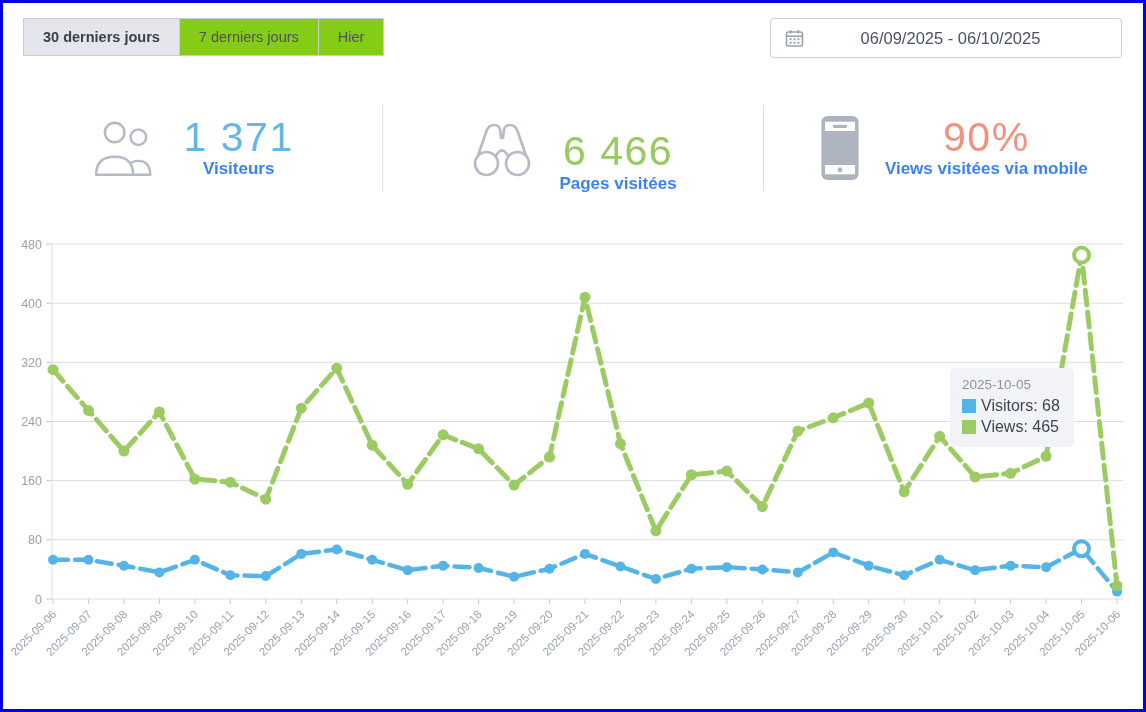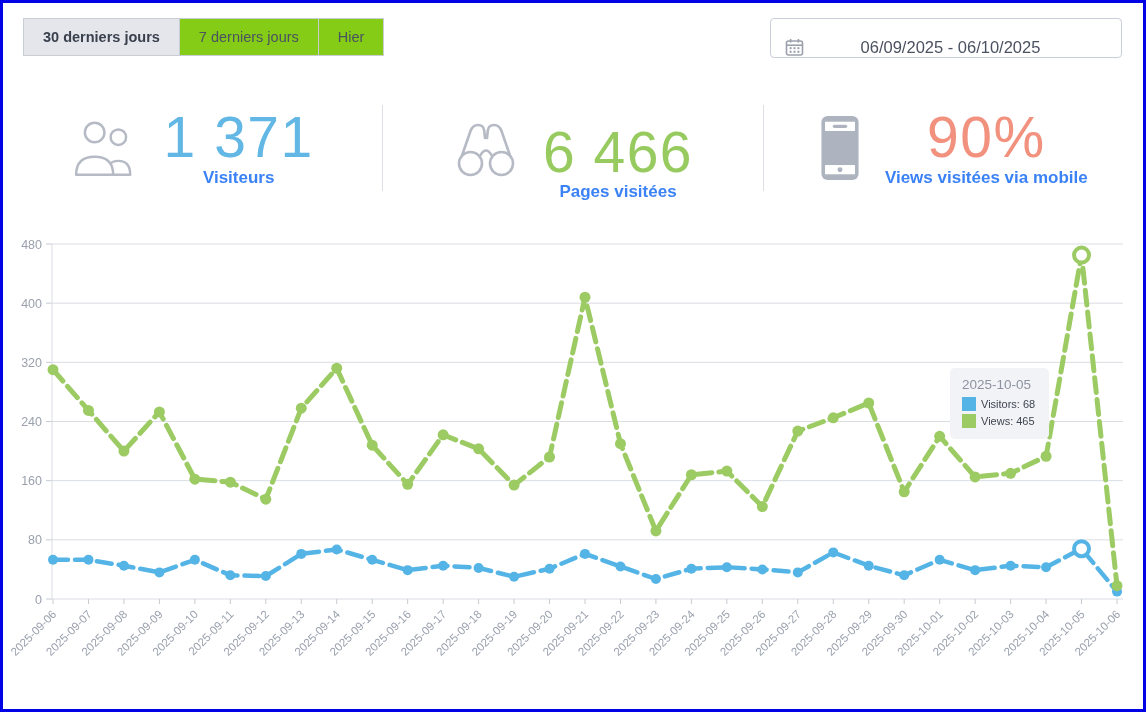--- a/index.html
+++ b/index.html
@@ -15,42 +15,42 @@
   .tab-group { display:flex; }
   .tab {
     height:38px; padding:0 19px; font-size:14.5px; color:#4b5260;
     background:#84cc16; border:1px solid #c9cdd6; margin-left:-1px;
     cursor:pointer; font-family:inherit; line-height:36px; white-space:nowrap;
   }
   .tab:first-child { margin-left:0; }
   .tab.active { background:#e4e6ec; font-weight:bold; color:#3a404c; }
   .datepicker {
     width:352px; height:40px; border:1px solid #c9ced8; border-radius:4px;
-    display:flex; align-items:flex-end; background:#fff; cursor:pointer;
+    display:flex; align-items:center; background:#fff; cursor:pointer;
   }
   .cal-icon { margin-left:14px; display:flex; }
   .date-text { flex:1; text-align:center; font-size:16.5px; color:#4a5160; padding-right:24px; }
   
   .stats { position:absolute; top:94px; left:0; right:0; height:102px; display:flex; align-items:center; }
   .stat { flex:1; display:flex; align-items:center; justify-content:center; gap:24px; }
   .stat-icon { display:flex; flex-shrink:0; }
   .stat-text { text-align:center; }
-  .stat-value { font-size:57px; line-height:1.02; letter-spacing:1.5px; }
+  .stat-value { font-size:41px; line-height:1.02; letter-spacing:1.5px; }
   .stat-label { font-size:17px; color:#3b82f6; margin-top:1px;font-weight:bold; }
   .divider { width:1px; height:86px; background:#dcdfe4; flex-shrink:0; }
   
   .chart { position:absolute; left:0; top:205px; width:1146px; height:507px; }
   .chart svg { display:block; }
   .tooltip {
     position:absolute; left:947px; top:160px;
     background:#f1f3f7; border-radius:5px; padding:9px 14px 11px 12px;
     pointer-events:none;
   }
   .tt-title { font-size:13.5px; color:#8d93a0; margin-bottom:5px; }
-  .tt-row { font-size:11px; color:#3f4550; display:flex; align-items:center; margin-top:3px; white-space:nowrap; }
+  .tt-row { font-size:16px; color:#3f4550; display:flex; align-items:center; margin-top:3px; white-space:nowrap; }
   .swatch { width:14px; height:14px; display:inline-block; margin-right:5px; flex-shrink:0; }
 </style>
 </head>
 <body>
 
 <div class="page">
 
   <div class="header">
     <div class="tab-group">
       <button class="tab active">30 derniers jours</button>

